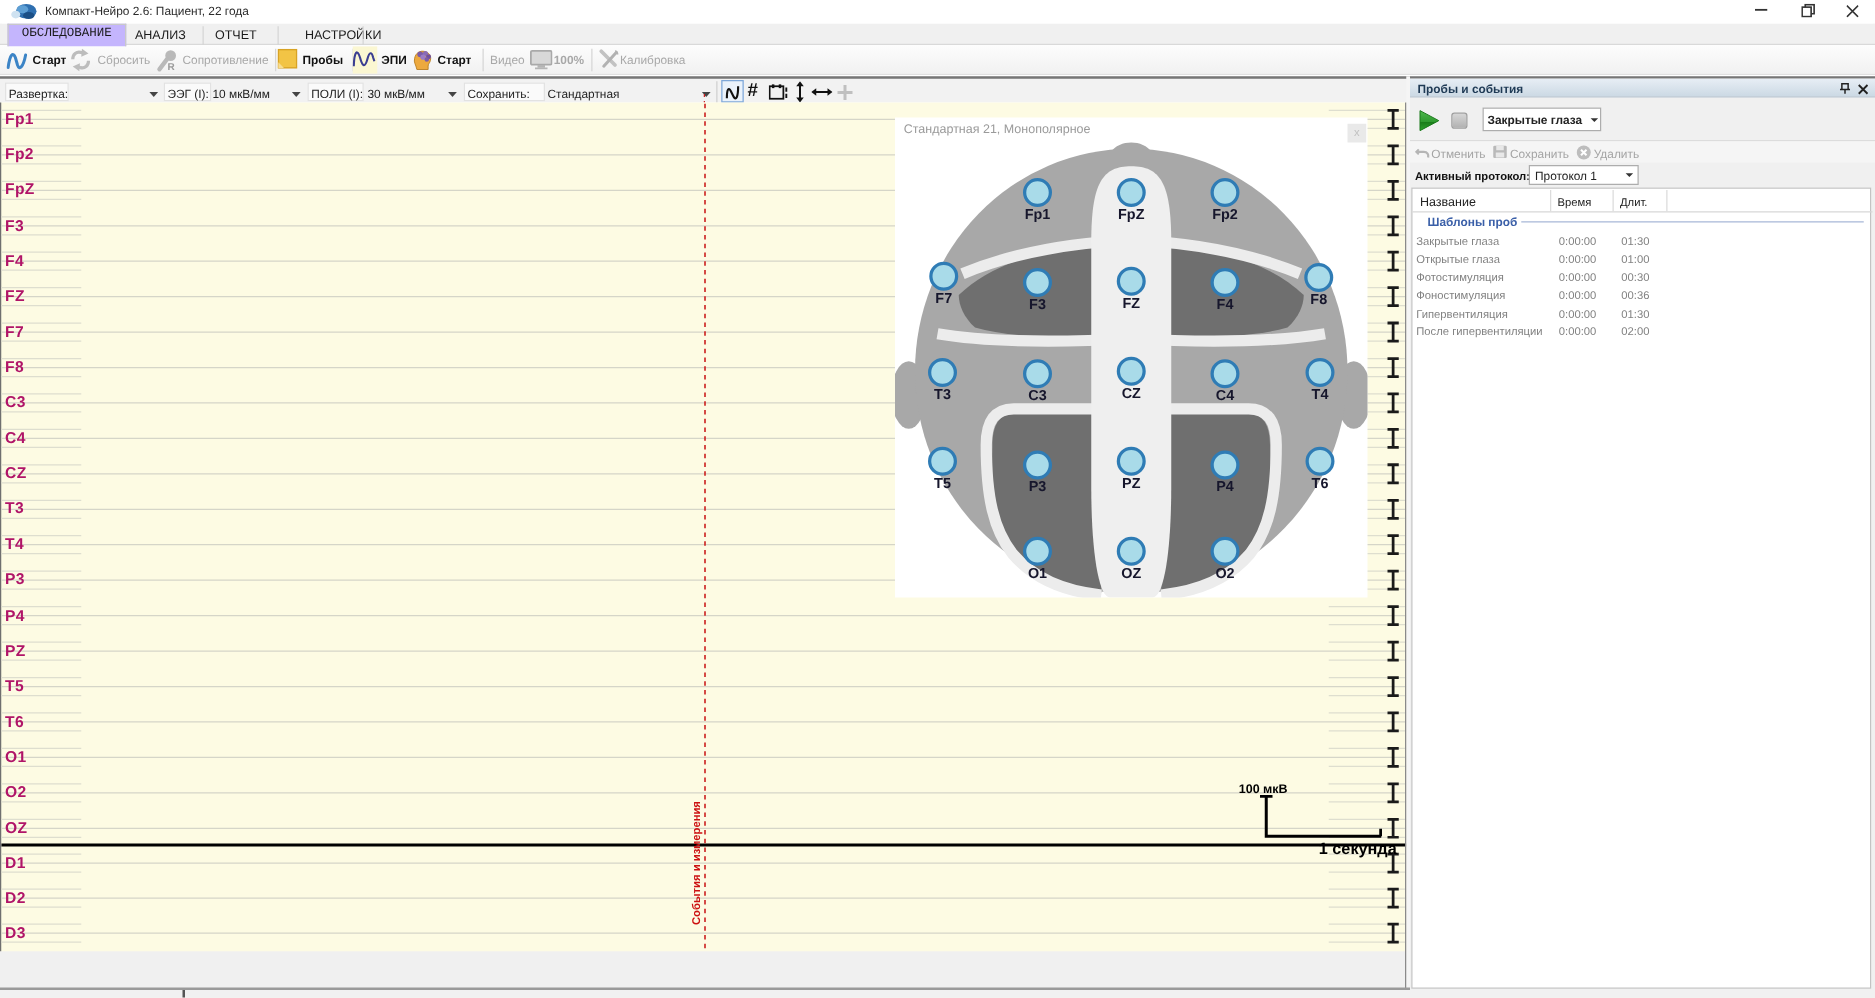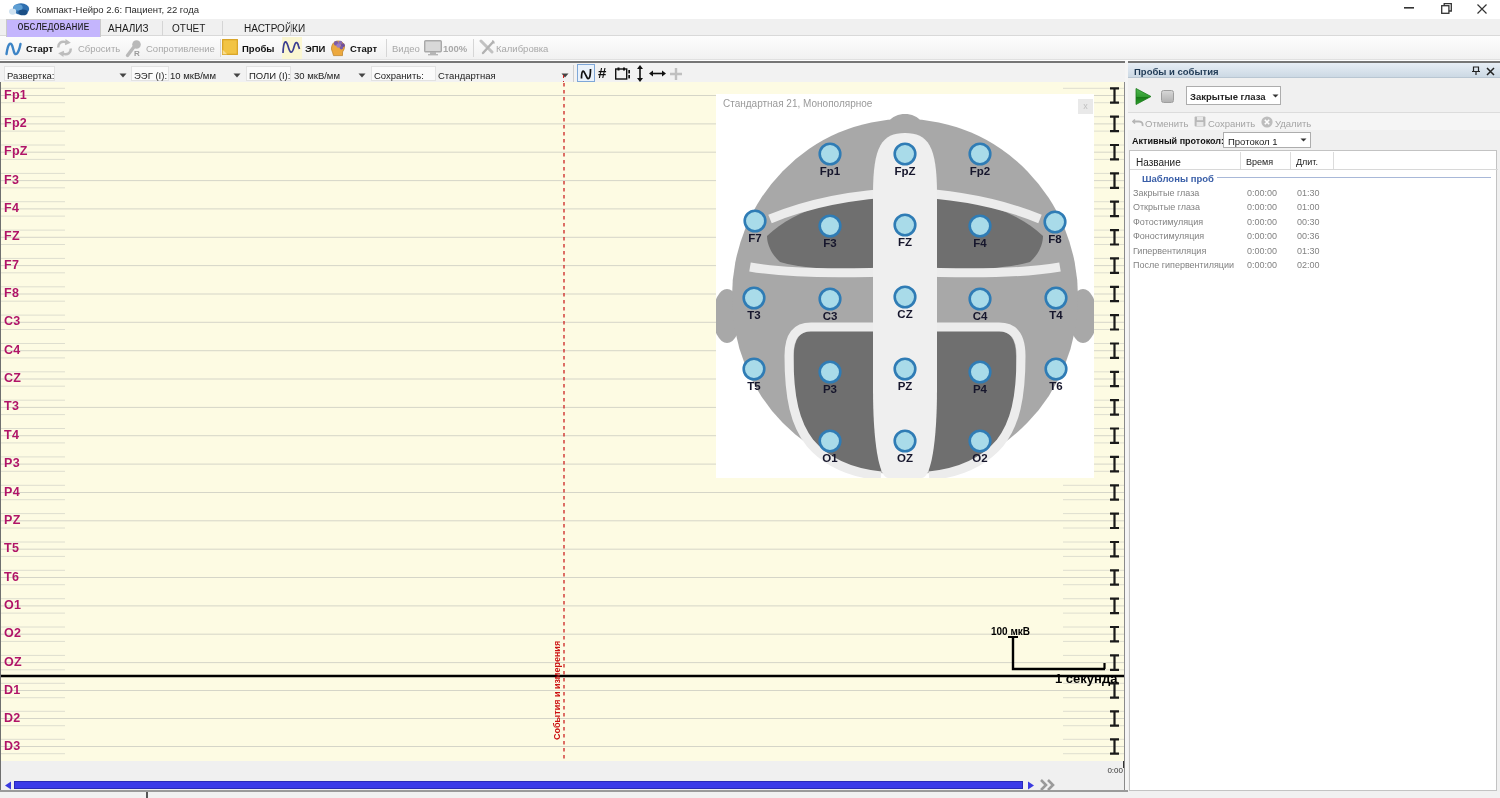--- a/index.html
+++ b/index.html
@@ -474,31 +474,17 @@
 <div class="lbl" style="left:117px;top:80.2px;font-size:9px;color:#828282;">0:00:00</div>
 <div class="lbl" style="left:167px;top:80.2px;font-size:9px;color:#828282;">00:36</div>
 <div class="lbl" style="left:3px;top:94.6px;font-size:9px;color:#828282;">Гипервентиляция</div>
 <div class="lbl" style="left:117px;top:94.6px;font-size:9px;color:#828282;">0:00:00</div>
 <div class="lbl" style="left:167px;top:94.6px;font-size:9px;color:#828282;">01:30</div>
 <div class="lbl" style="left:3px;top:109.0px;font-size:9px;color:#828282;">После гипервентиляции</div>
 <div class="lbl" style="left:117px;top:109.0px;font-size:9px;color:#828282;">0:00:00</div>
 <div class="lbl" style="left:167px;top:109.0px;font-size:9px;color:#828282;">02:00</div>
 </div>
 </div>
-    <div class="abs" style="left:0;top:761px;width:1125px;height:30px;background:#f0f0f0;border-left:1px solid #6f6f6f;">
-<div class="lbl" style="right:2px;top:5px;font-size:8px;color:#333;">0:00</div>
-<div class="abs" style="left:1122px;top:0;width:1.5px;height:7px;background:#333;"></div>
-<svg class="abs" style="left:3px;top:20px;" width="8" height="9">
-        <path d="M7,0.5 L1,4.5 L7,8.5 Z" fill="#3c3ce0"></path>
-      </svg>
-<div class="abs" style="left:13px;top:20px;width:1009px;height:8px;background:#3b3be8;border:1px solid #2a2ab8;"></div>
-<svg class="abs" style="left:1026px;top:20px;" width="8" height="9">
-        <path d="M1,0.5 L7,4.5 L1,8.5 Z" fill="#3c3ce0"></path>
-      </svg>
-<svg class="abs" style="left:1039px;top:18px;" width="16" height="12" viewBox="0 0 16 12">
-        <path d="M1,1 L6,6 L1,11 M8,1 L13,6 L8,11" fill="none" stroke="#9a9a9a" stroke-width="2.6"></path>
-      </svg>
-</div>
 <div class="abs" style="left:1125px;top:61px;width:3px;height:730px;background:#f5f5f5;"></div>
 <div class="abs" style="left:1124px;top:82px;width:1px;height:709px;background:#8a8a8a;"></div>
 <div class="abs" style="left:0;top:790px;width:1128px;height:1.5px;background:#9a9a9a;"></div>
 <div class="abs" style="left:0;top:792px;width:1500px;height:6px;background:#f1f1f1;"></div>
 <div class="abs" style="left:146px;top:792px;width:2px;height:6px;background:#555;"></div>
   </div>
 </body></html>

